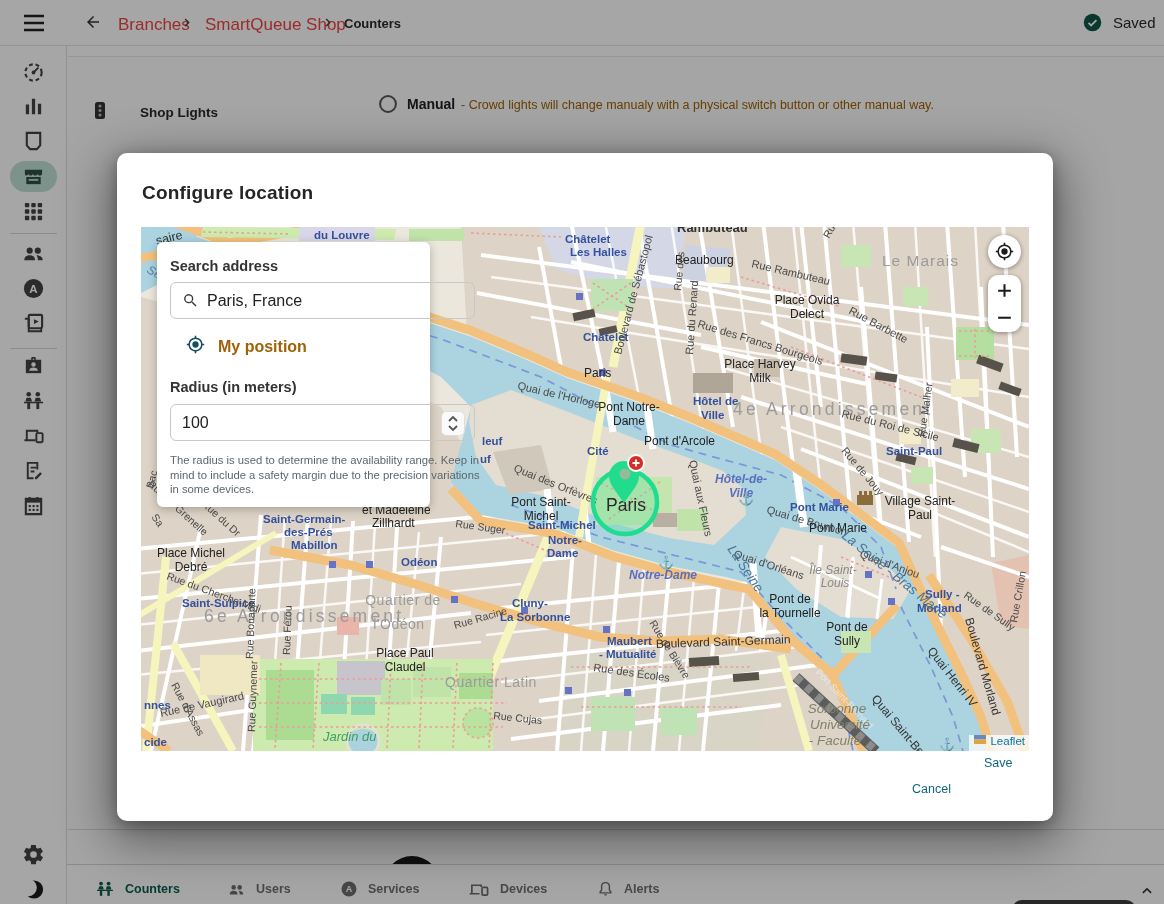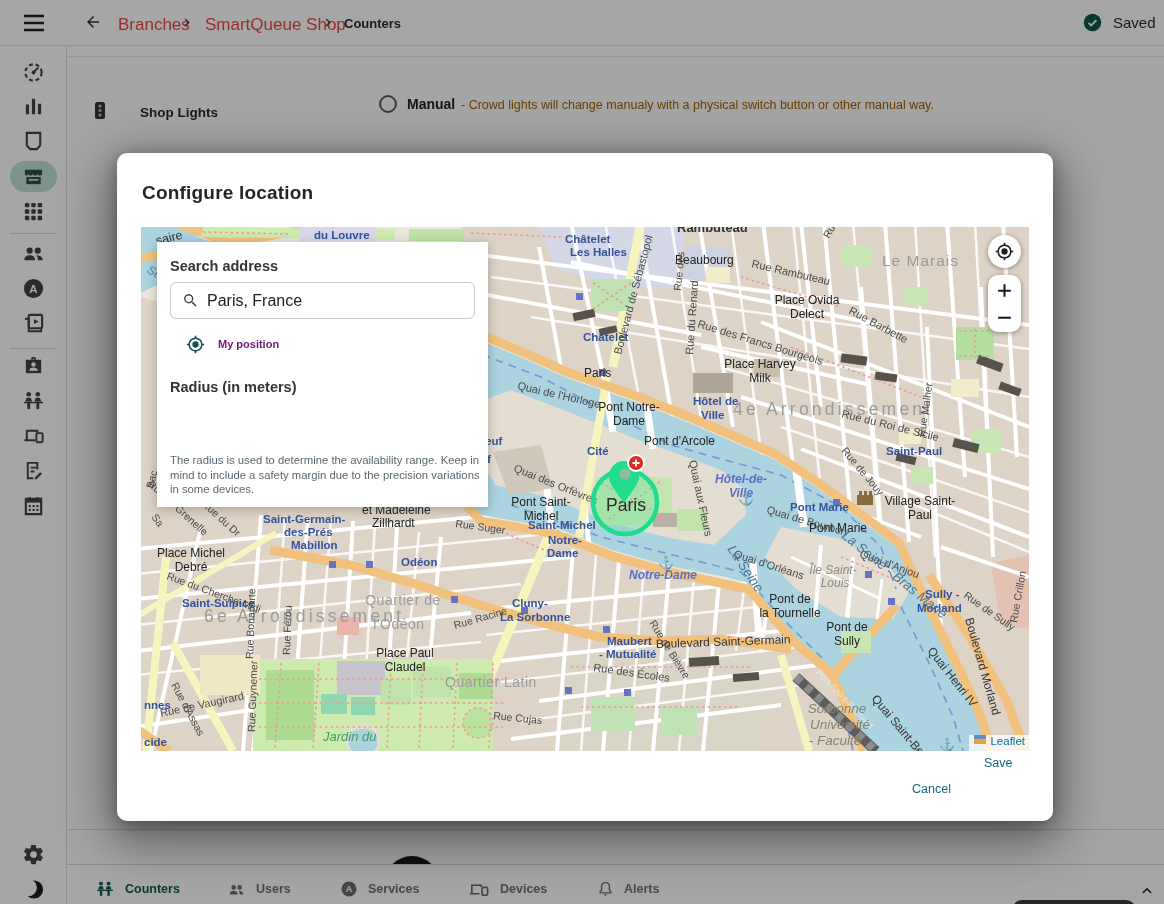--- a/index.html
+++ b/index.html
@@ -17,21 +17,21 @@
 .hline{position:absolute;background:#dcdcdc;height:1px}
 #bottomnav{position:absolute;left:67px;top:864px;width:1097px;height:40px;background:#fff;border-top:1px solid #d6d6d6}
 .navitem{position:absolute;top:6px;height:36px;display:flex;align-items:center;gap:10px;color:#707070;font-size:12.5px;font-weight:bold}
 .navitem.sel{color:#0c5c4c}
 #backdrop{position:absolute;inset:0;background:rgba(0,0,0,0.35)}
 #modal{position:absolute;left:117px;top:118px;width:936px;height:668px;background:#fff;border-radius:10px;box-shadow:0 14px 50px 8px rgba(0,0,0,0.42),0 4px 16px rgba(0,0,0,0.30);margin-top:35px;}
 #mtitle{position:absolute;left:25px;top:29px;font-size:19px;font-weight:bold;color:#252525;letter-spacing:.2px}
 #backdrop{z-index:10}
 #modal{z-index:20}
 #mapbox{position:absolute;left:24px;top:74px;width:888px;height:524px;overflow:hidden;background:#eeeae1}
-#card{position:absolute;left:40px;top:89px;width:331px;height:265px;background:#fff;border-radius:0;box-shadow:0 2px 10px rgba(0,0,0,0.25);z-index:30}
+#card{position:absolute;left:40px;top:89px;width:273px;height:265px;background:#fff;border-radius:6px;box-shadow:0 2px 10px rgba(0,0,0,0.25);z-index:30}
 .lbl{font-weight:bold;font-size:14.5px;color:#37474f}
 #sinput{position:absolute;left:13px;top:40px;width:305px;height:37px;border:1px solid #c8c8c8;border-radius:6px;display:flex;align-items:center}
 #ninput{position:absolute;left:13px;top:162px;width:305px;height:37px;border:1px solid #c8c8c8;border-radius:6px;display:flex;align-items:center}
 #helper{position:absolute;left:13px;top:211px;width:320px;font-size:11.3px;line-height:14.6px;color:#5b676e;white-space:nowrap}
 .mbtn{position:absolute;color:#11677e;font-weight:normal;font-size:12.5px}
 .ctl{position:absolute;background:#fff;border-radius:10px;box-shadow:0 1px 5px rgba(0,0,0,0.4)}
 #leaf{position:absolute;right:0;bottom:0;height:16px;background:rgba(255,255,255,0.75);display:flex;padding:0 4px 0 5px;font-size:11.5px;color:#0078a8;z-index:25}
 </style>
 </head>
 <body>
@@ -604,19 +604,27 @@
     <span class="abs lbl" style="left:13px;top:16px;color:#333">Search address</span>
     <div id="sinput">
       <svg style="margin:0 8px 0 11px" width="17" height="17" viewBox="0 0 24 24">
           <path d="M15.5 14h-.8l-.3-.3a6.5 6.5 0 1 0-.7.7l.3.3v.8l5 5 1.5-1.5zm-6 0a4.5 4.5 0 1 1 0-9 4.5 4.5 0 0 1 0 9z" fill="#3c3c3c"></path>
         </svg>
       <span style="font-size:16px;color:#222">Paris, France</span>
     </div>
     <svg class="abs" style="left:29px;top:93px" width="19" height="19" viewBox="0 0 24 24">
         <path fill="#15505f" d="M12 8a4 4 0 1 0 0 8 4 4 0 0 0 0-8zm8.9 3A9 9 0 0 0 13 3.1V1h-2v2.1A9 9 0 0 0 3.1 11H1v2h2.1A9 9 0 0 0 11 20.9V23h2v-2.1a9 9 0 0 0 7.9-7.9H23v-2h-2.1zM12 19a7 7 0 1 1 0-14 7 7 0 0 1 0 14z"></path>
       </svg>
-    <span class="abs" style="left:61px;top:96px;font-size:11px;font-weight:bold;color:#701a75">My position</span>
+    <span class="abs" style="left:61px;top:96px;font-size:16px;font-weight:bold;color:#a16207">My position</span>
     <span class="abs lbl" style="left:13px;top:137px;color:#333">Radius (in meters)</span>
+    <div id="ninput">
+      <span style="font-size:16px;color:#222;margin-left:11px">100</span>
+      <svg class="abs" style="right:9px;top:6px" width="24" height="25" viewBox="0 0 24 25">
+          <rect x="0.5" y="0.5" width="23" height="24" rx="5" fill="#fafafa" stroke="#ddd"></rect>
+          <path d="M8 10l4-4 4 4" fill="none" stroke="#555" stroke-width="1.8"></path>
+          <path d="M8 15l4 4 4-4" fill="none" stroke="#555" stroke-width="1.8"></path>
+        </svg>
+    </div>
     <div id="helper">The radius is used to determine the availability range. Keep in<br>mind to include a safety margin due to the precision variations<br>in some devices.</div>
   </div>
   <span class="mbtn" style="left:795px;top:629px">Cancel</span>
   <span class="mbtn" style="left:867px;top:603px">Save</span>
 </div>
 
 </body></html>

